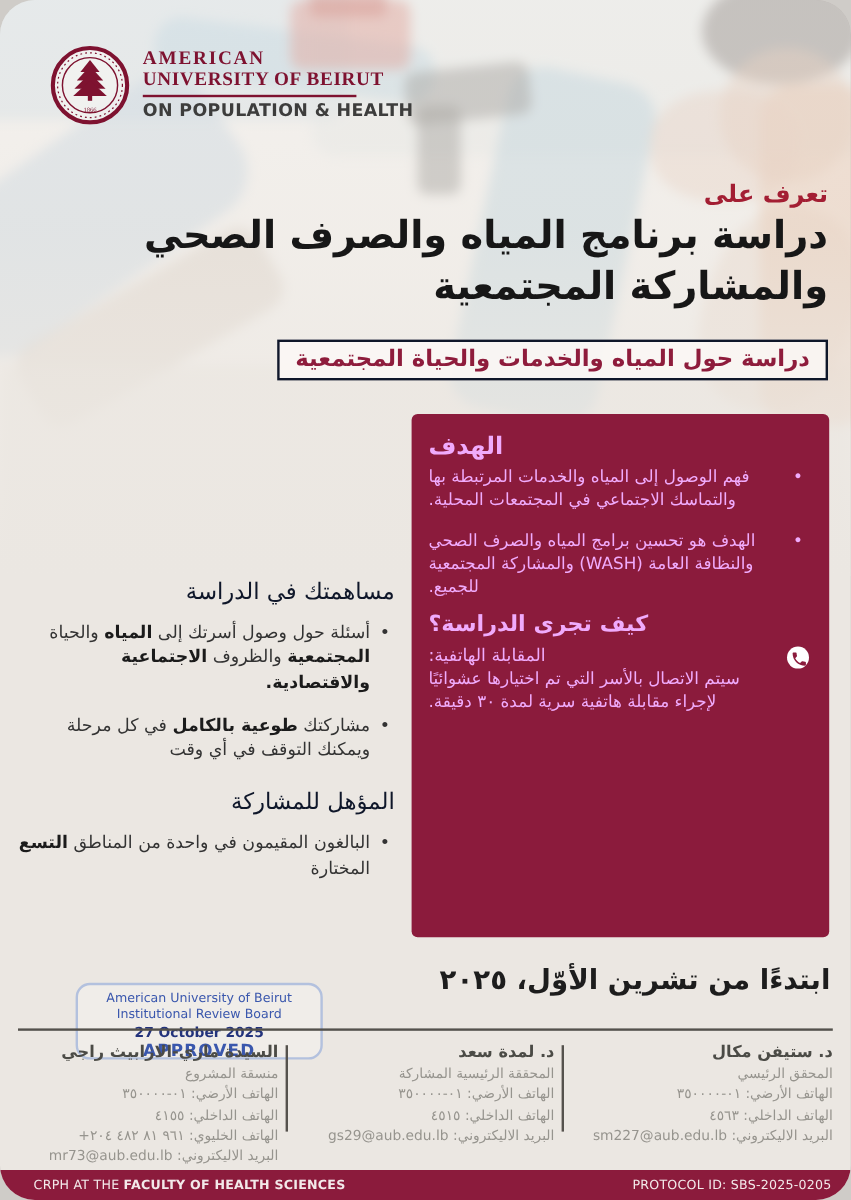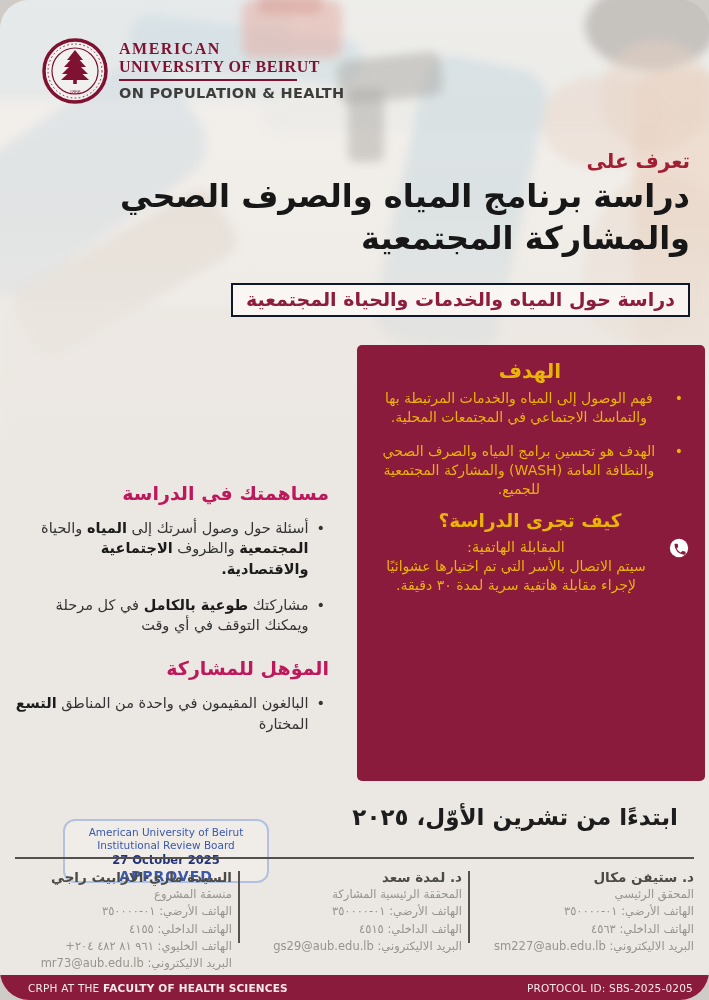--- a/index.html
+++ b/index.html
@@ -46,48 +46,48 @@
 
   
   .kicker { position:absolute; right:19px; top:149px; color:#a31e33; font-size:20px; font-weight:bold; direction:rtl; }
   .main-title { position:absolute; right:19px; top:176px; width:672px; direction:rtl; text-align:right;
     color:#171717; font-size:32px; font-weight:bold; line-height:1.3; letter-spacing:-.5px; }
   .badge { position:absolute; right:19px; top:283px; direction:rtl;
     border:2px solid #0f172a; background:rgba(252,248,246,.85); color:#8e1c3c;
     font-size:19px; font-weight:bold; padding:3px 13px 5px; }
 
   
-  .goal-box { position:absolute; right:4px; top:345px; width:348px; height:436px;
-    background:#8b1b3c; border-radius:5px; color:#eab308; direction:rtl; text-align:center;
+  .goal-box { position:absolute; right:18px; top:345px; width:348px; height:436px;
+    background:#8b1b3c; border-radius:5px; color:#f0abfc; direction:rtl; text-align:left;
     padding:14px 16px 12px 14px; }
   .goal-box h2 { font-size:20px; font-weight:bold; margin-bottom:6px; }
   .goal-box h3 { font-size:18.5px; font-weight:bold; margin:10px 0 6px; }
   .gb-bullet { display:flex; gap:8px; font-size:14px; line-height:1.38; margin:0 6px 14px 0; }
   .gb-bullet .dot { flex:0 0 auto; font-size:14px; }
   .method { font-size:14px; line-height:1.38; margin-bottom:12px; position:relative; padding-right:28px; }
   .method .m-icon { position:absolute; right:0; top:1px; width:20px; height:20px; }
   .method .m-label { font-size:14.5px; }
 
   
   .left-col { position:absolute; left:15px; top:482px; width:314px; direction:rtl; text-align:right; color:#2e2e2e; }
-  .left-col h2 { color:#be185d; font-size:19px; font-weight:bold; margin-bottom:14px; }
+  .left-col h2 { color:#0f172a; font-size:19px; font-weight:normal; margin-bottom:14px; }
   .left-col h2.second { margin-top:22px; }
   .lc-bullet { display:flex; gap:8px; font-size:14.5px; line-height:1.4; margin:0 4px 16px 0; color:#333; }
   .lc-bullet .dot { flex:0 0 auto; }
   .lc-bullet b { color:#1b1b1b; }
 
   
   .stamp { position:absolute; left:63px; top:791px; width:206px; height:64px;
     border:2.5px solid #b3c1de; border-radius:12px; text-align:center; padding-top:5px;
     color:#3a57ad; background:rgba(255,255,255,.25);margin-top:28px; }
   .stamp .s1 { font-size:10.5px; line-height:1.25; }
   .stamp .s-date { font-size:11.5px; font-weight:bold; color:#23337c; margin-top:1px; }
   .stamp .s-approved { font-size:14px; font-weight:bold; letter-spacing:1px; margin-top:1px; }
 
-  .start-date { position:absolute; right:31px; top:804px; direction:rtl; color:#1d1d1d; font-size:23px; font-weight:bold;margin-left:20px; }
+  .start-date { position:absolute; right:17px; top:804px; direction:rtl; color:#1d1d1d; font-size:23px; font-weight:bold;margin-left:20px; }
   .divider-h { position:absolute; left:15px; top:857px; width:679px; height:2px; background:#54514c; }
 
   
   .contacts { position:absolute; left:0; top:869px; width:709px; height:100px; }
   .contact { position:absolute; top:0; direction:rtl; }
   .contact .c-name { font-size:13.5px; font-weight:bold; color:#4b4b46; margin-bottom:1px; }
   .contact .c-line { font-size:11.5px; color:#96948e; line-height:1.5; }
   .c-right { right:15px;  width:222px; }
   .c-mid   { right:247px; width:218px; }
   .c-left  { right:477px; width:218px; }

